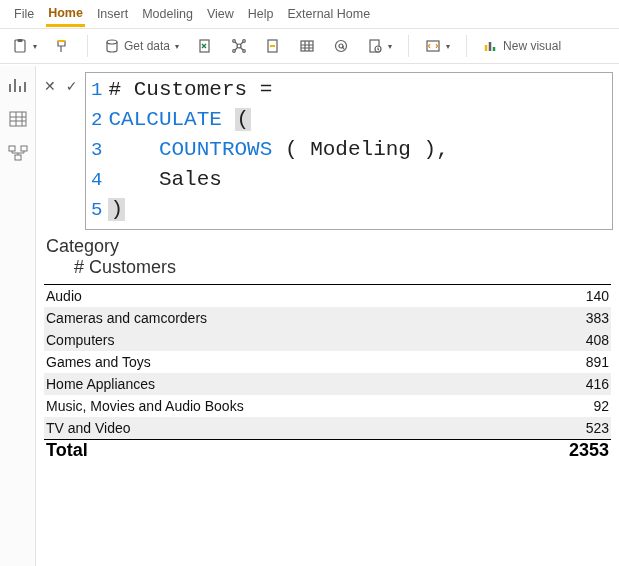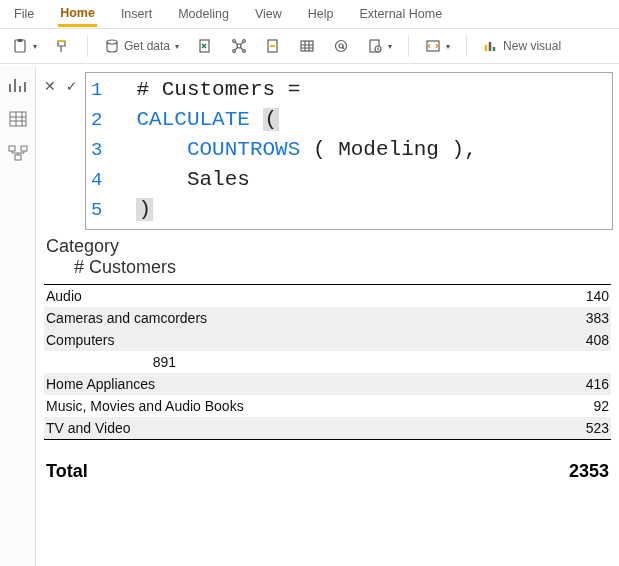--- a/index.html
+++ b/index.html
@@ -1,49 +1,49 @@
 <!DOCTYPE html>
 <html><head>
 <meta charset="utf-8">
 <style>
   * { box-sizing: border-box; margin: 0; padding: 0; }
   html, body { width: 619px; height: 566px; font-family: "Segoe UI", Arial, sans-serif; background: #fff; overflow: hidden; }
   
-  .menubar { height: 28px; display: flex; align-items: center; padding-left: 12px; gap: 22px; font-size: 12.5px; color: #5f5f5f; }
+  .menubar { height: 28px; display: flex; align-items: center; padding-left: 12px; gap: 10px; font-size: 12.5px; color: #5f5f5f; }
   .menubar .tab { padding: 4px 2px; cursor: pointer; }
   .menubar .tab.active { color: #a16207; font-weight: 700; border-bottom: 3px solid #f2b600; }
   
   .ribbon { height: 36px; border-bottom: 1px solid #e3e3e3; border-top: 1px solid #e3e3e3; display: flex; align-items: center; padding: 0 8px; gap: 10px; font-size: 12px; color: #5f5f5f; }
   .ribbon .sep { width: 1px; align-self: stretch; margin: 6px 2px; background: #e3e3e3; }
   .ribbon .rb-item { display: flex; align-items: center; gap: 4px; padding: 2px 4px; cursor: pointer; }
   .ribbon svg { display: block; }
   .caret { font-size: 8px; color: #555; margin-left: 1px; }
   
   .leftnav { position: absolute; left: 0; top: 66px; width: 36px; bottom: 0; border-right: 1px solid #e3e3e3; background: #fbfbfb; display: flex; flex-direction: column; align-items: center; gap: 16px; padding-top: 10px; }
   .leftnav .nv { width: 20px; height: 18px; color: #767676; cursor: pointer; }
   
   .main { position: absolute; left: 36px; right: 0; top: 66px; bottom: 0; }
   .formula-row { display: flex; align-items: flex-start; padding: 6px 6px 0 8px; }
   .fx-ctrl { display: flex; gap: 10px; color: #555; font-size: 14px; padding-top: 6px; padding-right: 8px; }
   .editor { flex: 1; border: 1px solid #a8a8a8; background: #fff; font-family: Consolas, "Courier New", monospace; font-size: 21px; line-height: 30px; padding: 2px 6px 4px 0; }
   .editor .line { display: flex; }
   .gutter { width: 22px; text-align: right; color: #1a78d6; padding-right: 6px; user-select: none; font-size: 19px; }
-  .code { white-space: pre; margin-left: 28px; }
+  .code { white-space: pre; }
   .kw { color: #1a78d6; }
   .txt { color: #222; }
   .paren-hl { background: #dcdcdc; padding: 0 2px; }
   
   .tablewrap { margin: 2px 8px 0 8px; }
   .tbl-head { display: flex; font-size: 18px; color: #333; border-bottom: 1px solid #000; padding: 4px 2px 6px 2px; flex-direction: column; }
   .col-cat { flex: 1; }
   .col-val { width: 130px; text-align: right; }
   .tbl-body { }
   .trow { display: flex; font-size: 14px; color: #111; padding: 3px 2px; }
   .trow.alt { background: #efefef; gap: 40px; }
-  .tfoot { display: flex; font-size: 18px; font-weight: 700; padding: 21px 2px; border-top: 1px solid #000; align-items: flex-end; }
+  .tfoot { display: flex; font-size: 18px; font-weight: 700; padding: 0 2px; border-top: 1px solid #000; align-items: flex-end; }
   
   .ic { width: 16px; height: 16px; stroke: #5f5f5f; stroke-width: 1.2; fill: none; }
 </style>
 </head>
 <body>
 
 <div class="menubar">
   <span class="tab">File</span>
   <span class="tab active">Home</span>
   <span class="tab">Insert</span>
@@ -196,20 +196,21 @@
         </div>
       <div class="trow alt">
           <div class="col-cat">Cameras and camcorders</div>
           <div class="col-val">383</div>
         </div>
       <div class="trow alt">
           <div class="col-cat">Computers</div>
           <div class="col-val">408</div>
         </div>
       <div class="trow">
+          <div class="col-cat">Games and Toys</div>
           <div class="col-val">891</div>
         </div>
       <div class="trow alt">
           <div class="col-cat">Home Appliances</div>
           <div class="col-val">416</div>
         </div>
       <div class="trow">
           <div class="col-cat">Music, Movies and Audio Books</div>
           <div class="col-val">92</div>
         </div>

